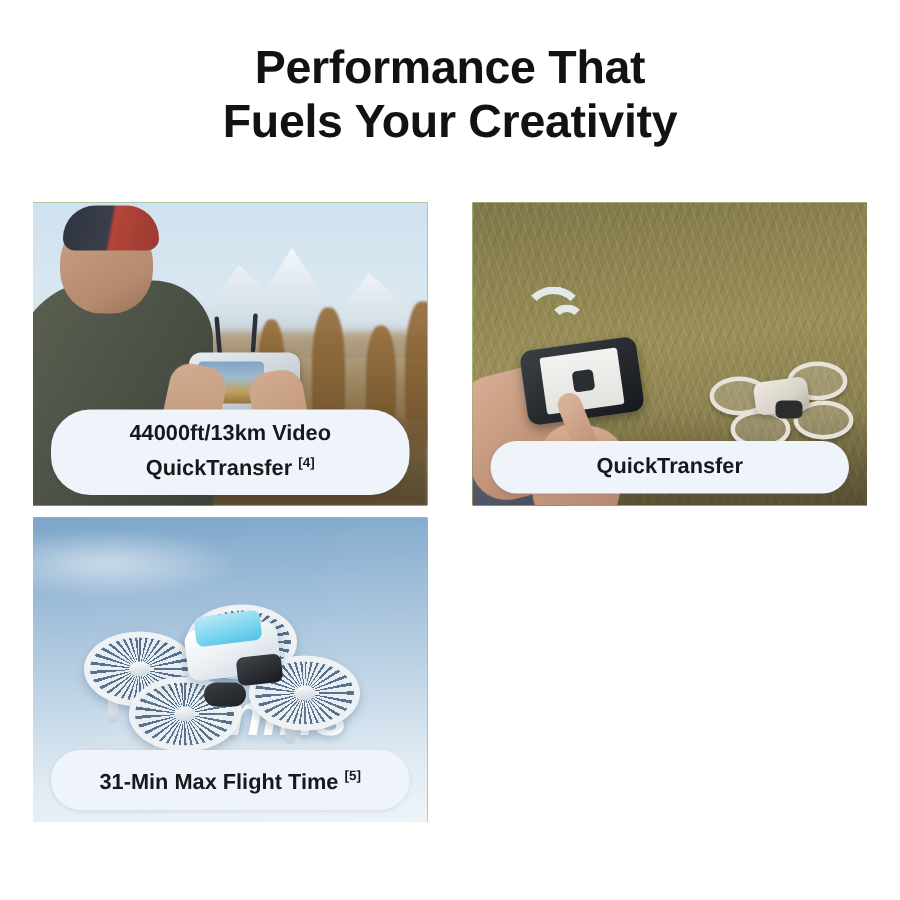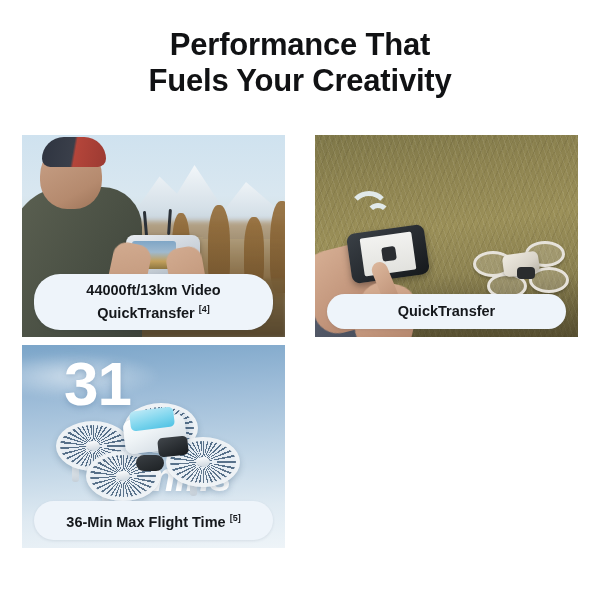--- a/index.html
+++ b/index.html
@@ -440,21 +440,20 @@
       </div>
       <div class="pill">
         <span>QuickTransfer</span>
       </div>
     </div>
 
 
     <div class="card">
       <div class="card-scene scene-sky">
         <div class="cloud-wisp"></div>
-        <div class="big-num">31</div>
         <div class="mins-word">mins</div>
         <div class="drone-fly">
           <div class="df-leg leg-1"></div>
           <div class="df-leg leg-2"></div>
           <div class="df-leg leg-3"></div>
           <div class="df-rotor df-r1">
               <div class="df-hub"></div>
             </div>
           <div class="df-rotor df-r2">
               <div class="df-hub"></div>
@@ -465,19 +464,19 @@
           <div class="df-rotor df-r4">
               <div class="df-hub"></div>
             </div>
           <div class="df-body"></div>
           <div class="df-batt"></div>
           <div class="df-gimbal"></div>
           <div class="df-cam"></div>
         </div>
       </div>
       <div class="pill">
-        <span>36-Min Max Flight Time</span>
+        <span>31-Min Max Flight Time</span>
         <sup>[5]</sup>
       </div>
     </div>
 
   </div>
 </div>
 
 </body></html>

